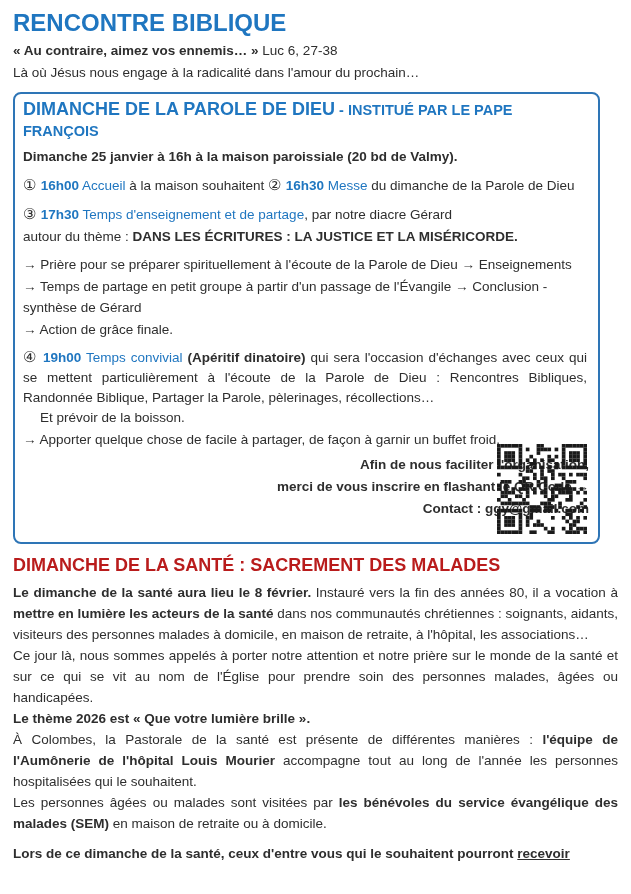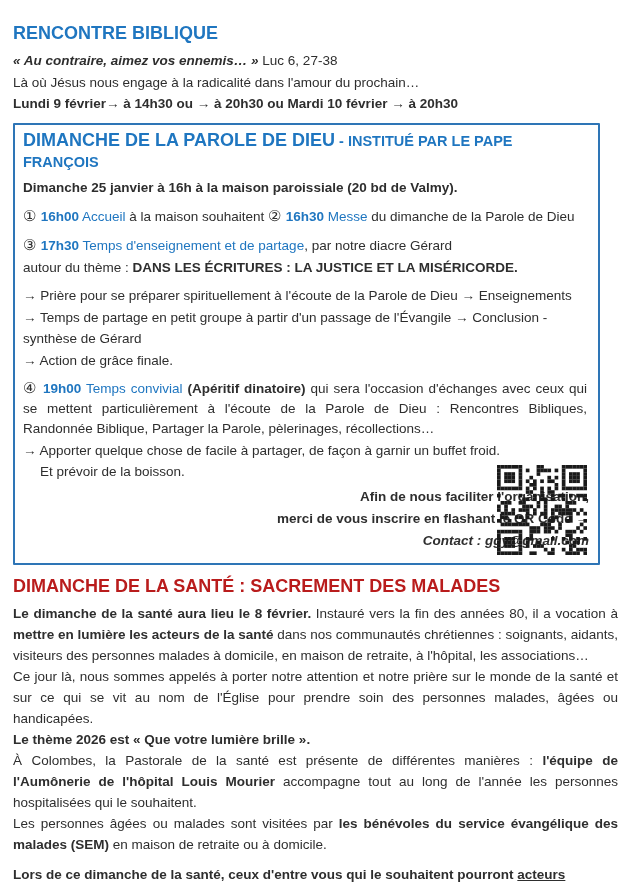--- a/index.html
+++ b/index.html
@@ -4,34 +4,34 @@
 <style>
   html,body{margin:0;padding:0;}
   body{
     width:631px;height:894px;background:#ffffff;
     font-family:"Liberation Sans",sans-serif;
     font-size:13.5px;color:#2e2e2e;line-height:20px;
     overflow:hidden;
   }
   .page{padding:6px 13px 0 13px;}
   .b{font-weight:bold;}
-  .i{font-style:italic;}
+  .i{}
   .u{text-decoration:underline;}
   .blue{color:#1f76c0;}
   .num{font-size:15px;}
   .t18{font-size:18px;}
   .t15{font-size:14.5px;}
-  .h-blue{color:#1f76c0;font-weight:bold;font-size:18px;line-height:22px;margin:16px 0 7px 0;}
+  .h-blue{color:#1f76c0;font-weight:bold;font-size:24px;line-height:22px;margin:6px 0 7px 0;}
   .h-orange{color:#b91c1c;font-weight:bold;font-size:18px;line-height:22px;margin:10px 0 6px 0;}
   .line{margin:0 0 1px 0;}
   .quote{margin-bottom:2px;}
   .sched{margin-top:1px;}
   .box{
-    position:relative;border:2px solid #2e75b6;border-radius:1px;
-    margin:9px 18px 8px 0;padding:3px 9px 11px 8px;
+    position:relative;border:2px solid #2e75b6;border-radius:8px;
+    margin:9px 18px 8px 0;padding:3px 9px 22px 8px;
   }
   .box-title{margin:2px 0 5px 0;}
   .step{margin-top:8px;}
   .theme{margin-top:2px;}
   .bullets{margin-top:7px;}
   .bullets .line{line-height:21px;}
   .step4{margin-top:7px;text-align:justify;padding-right:2px;}
   .apporter{margin-top:2px;}
   .boisson{padding-left:17px;}
   .org-block{margin-left:210px;margin-top:4px;line-height:21px;text-align:right;}
@@ -42,37 +42,36 @@
 </style>
 </head>
 <body>
 
 <div class="page">
 
   <div class="section">
     <div class="h-blue">RENCONTRE BIBLIQUE</div>
     <div class="line quote"><span class="b i">« Au contraire, aimez vos ennemis… »</span><span> Luc 6, 27-38</span></div>
     <div class="line">Là où Jésus nous engage à la radicalité dans l'amour du prochain…</div>
-    <div class="line b sched">Lundi 9 février→ à 14h30 ou → à 20h30 ou Mardi 10 février → à 20h30</div>
   </div>
 
   <div class="box">
     <div class="box-title blue b"><span class="t18">DIMANCHE DE LA PAROLE DE DIEU</span><span class="t15"> - </span><span class="t15">INSTITUÉ PAR LE PAPE FRANÇOIS</span></div>
     <div class="line b">Dimanche 25 janvier à 16h à la maison paroissiale (20 bd de Valmy).</div>
     <div class="line step"><span class="num">① </span><span class="b blue">16h00</span><span class="blue"> Accueil </span><span>à la maison souhaitent </span><span class="num">② </span><span class="b blue">16h30</span><span class="blue"> Messe </span><span>du dimanche de la Parole de Dieu</span></div>
     <div class="line step"><span class="num">③ </span><span class="b blue">17h30</span><span class="blue"> Temps d'enseignement et de partage</span><span>, par notre diacre Gérard</span></div>
     <div class="line theme"><span>autour du thème : </span><span class="b">DANS LES ÉCRITURES : LA JUSTICE ET LA MISÉRICORDE.</span></div>
     <div class="bullets">
       <div class="line">→ Prière pour se préparer spirituellement à l'écoute de la Parole de Dieu → Enseignements</div>
       <div class="line">→ Temps de partage en petit groupe à partir d'un passage de l'Évangile → Conclusion - synthèse de Gérard</div>
       <div class="line">→ Action de grâce finale.</div>
     </div>
     <div class="step4"><span class="num">④ </span><span class="b blue">19h00</span><span class="blue"> Temps convivial </span><span class="b">(Apéritif dinatoire)</span><span> qui sera l'occasion d'échanges avec ceux qui se mettent particulièrement à l'écoute de la Parole de Dieu : Rencontres Bibliques, Randonnée Biblique, Partager la Parole, pèlerinages, récollections…</span></div>
+    <div class="line boisson">Et prévoir de la boisson.</div>
     <div class="line apporter">→ Apporter quelque chose de facile à partager, de façon à garnir un buffet froid.</div>
-    <div class="line boisson">Et prévoir de la boisson.</div>
     <div class="org-block">
       <div class="line b">Afin de nous faciliter l'organisation,</div>
       <div class="line b">merci de vous inscrire en flashant le QR Code →</div>
       <div class="line b i">Contact : ggy@gmail.com</div>
     </div>
     <div class="qr" id="qr"><svg viewBox="0 0 25 25" width="90" height="90">
           <rect x="0" y="0" width="1.02" height="1.02" fill="#1a1a1a"></rect>
           <rect x="1" y="0" width="1.02" height="1.02" fill="#1a1a1a"></rect>
           <rect x="2" y="0" width="1.02" height="1.02" fill="#1a1a1a"></rect>
           <rect x="3" y="0" width="1.02" height="1.02" fill="#1a1a1a"></rect>
@@ -361,18 +360,18 @@
   </div>
 
   <div class="sante">
     <div class="h-orange">DIMANCHE DE LA SANTÉ : SACREMENT DES MALADES</div>
     <p><span class="b">Le dimanche de la santé aura lieu le 8 février. </span><span>Instauré vers la fin des années 80, il a vocation à </span><span class="b">mettre en lumière les acteurs de la santé </span><span>dans nos communautés chrétiennes : soignants, aidants, visiteurs des personnes malades à domicile, en maison de retraite, à l'hôpital, les associations…</span></p>
     <p>Ce jour là, nous sommes appelés à porter notre attention et notre prière sur le monde de la santé et sur ce qui se vit au nom de l'Église pour prendre soin des personnes malades, âgées ou handicapées.</p>
     <p class="b nojust">Le thème 2026 est « Que votre lumière brille ».</p>
     <p><span>À Colombes, la Pastorale de la santé est présente de différentes manières : </span><span class="b">l'équipe de l'Aumônerie de l'hôpital Louis Mourier </span><span>accompagne tout au long de l'année les personnes hospitalisées qui le souhaitent.</span></p>
     <p><span>Les personnes âgées ou malades sont visitées par </span><span class="b">les bénévoles du service évangélique des malades (SEM)</span><span> en maison de retraite ou à domicile.</span></p>
     <div class="gap"></div>
-    <p class="nojust"><span class="b">Lors de ce dimanche de la santé, ceux d'entre vous qui le souhaitent pourront </span><span class="b u">acteurs</span></p>
+    <p class="nojust"><span class="b">Lors de ce dimanche de la santé, ceux d'entre vous qui le souhaitent pourront </span><span class="b u">recevoir</span></p>
     <p class="nojust"></p>
 
   </div>
 
 </div>
 
 </body></html>

